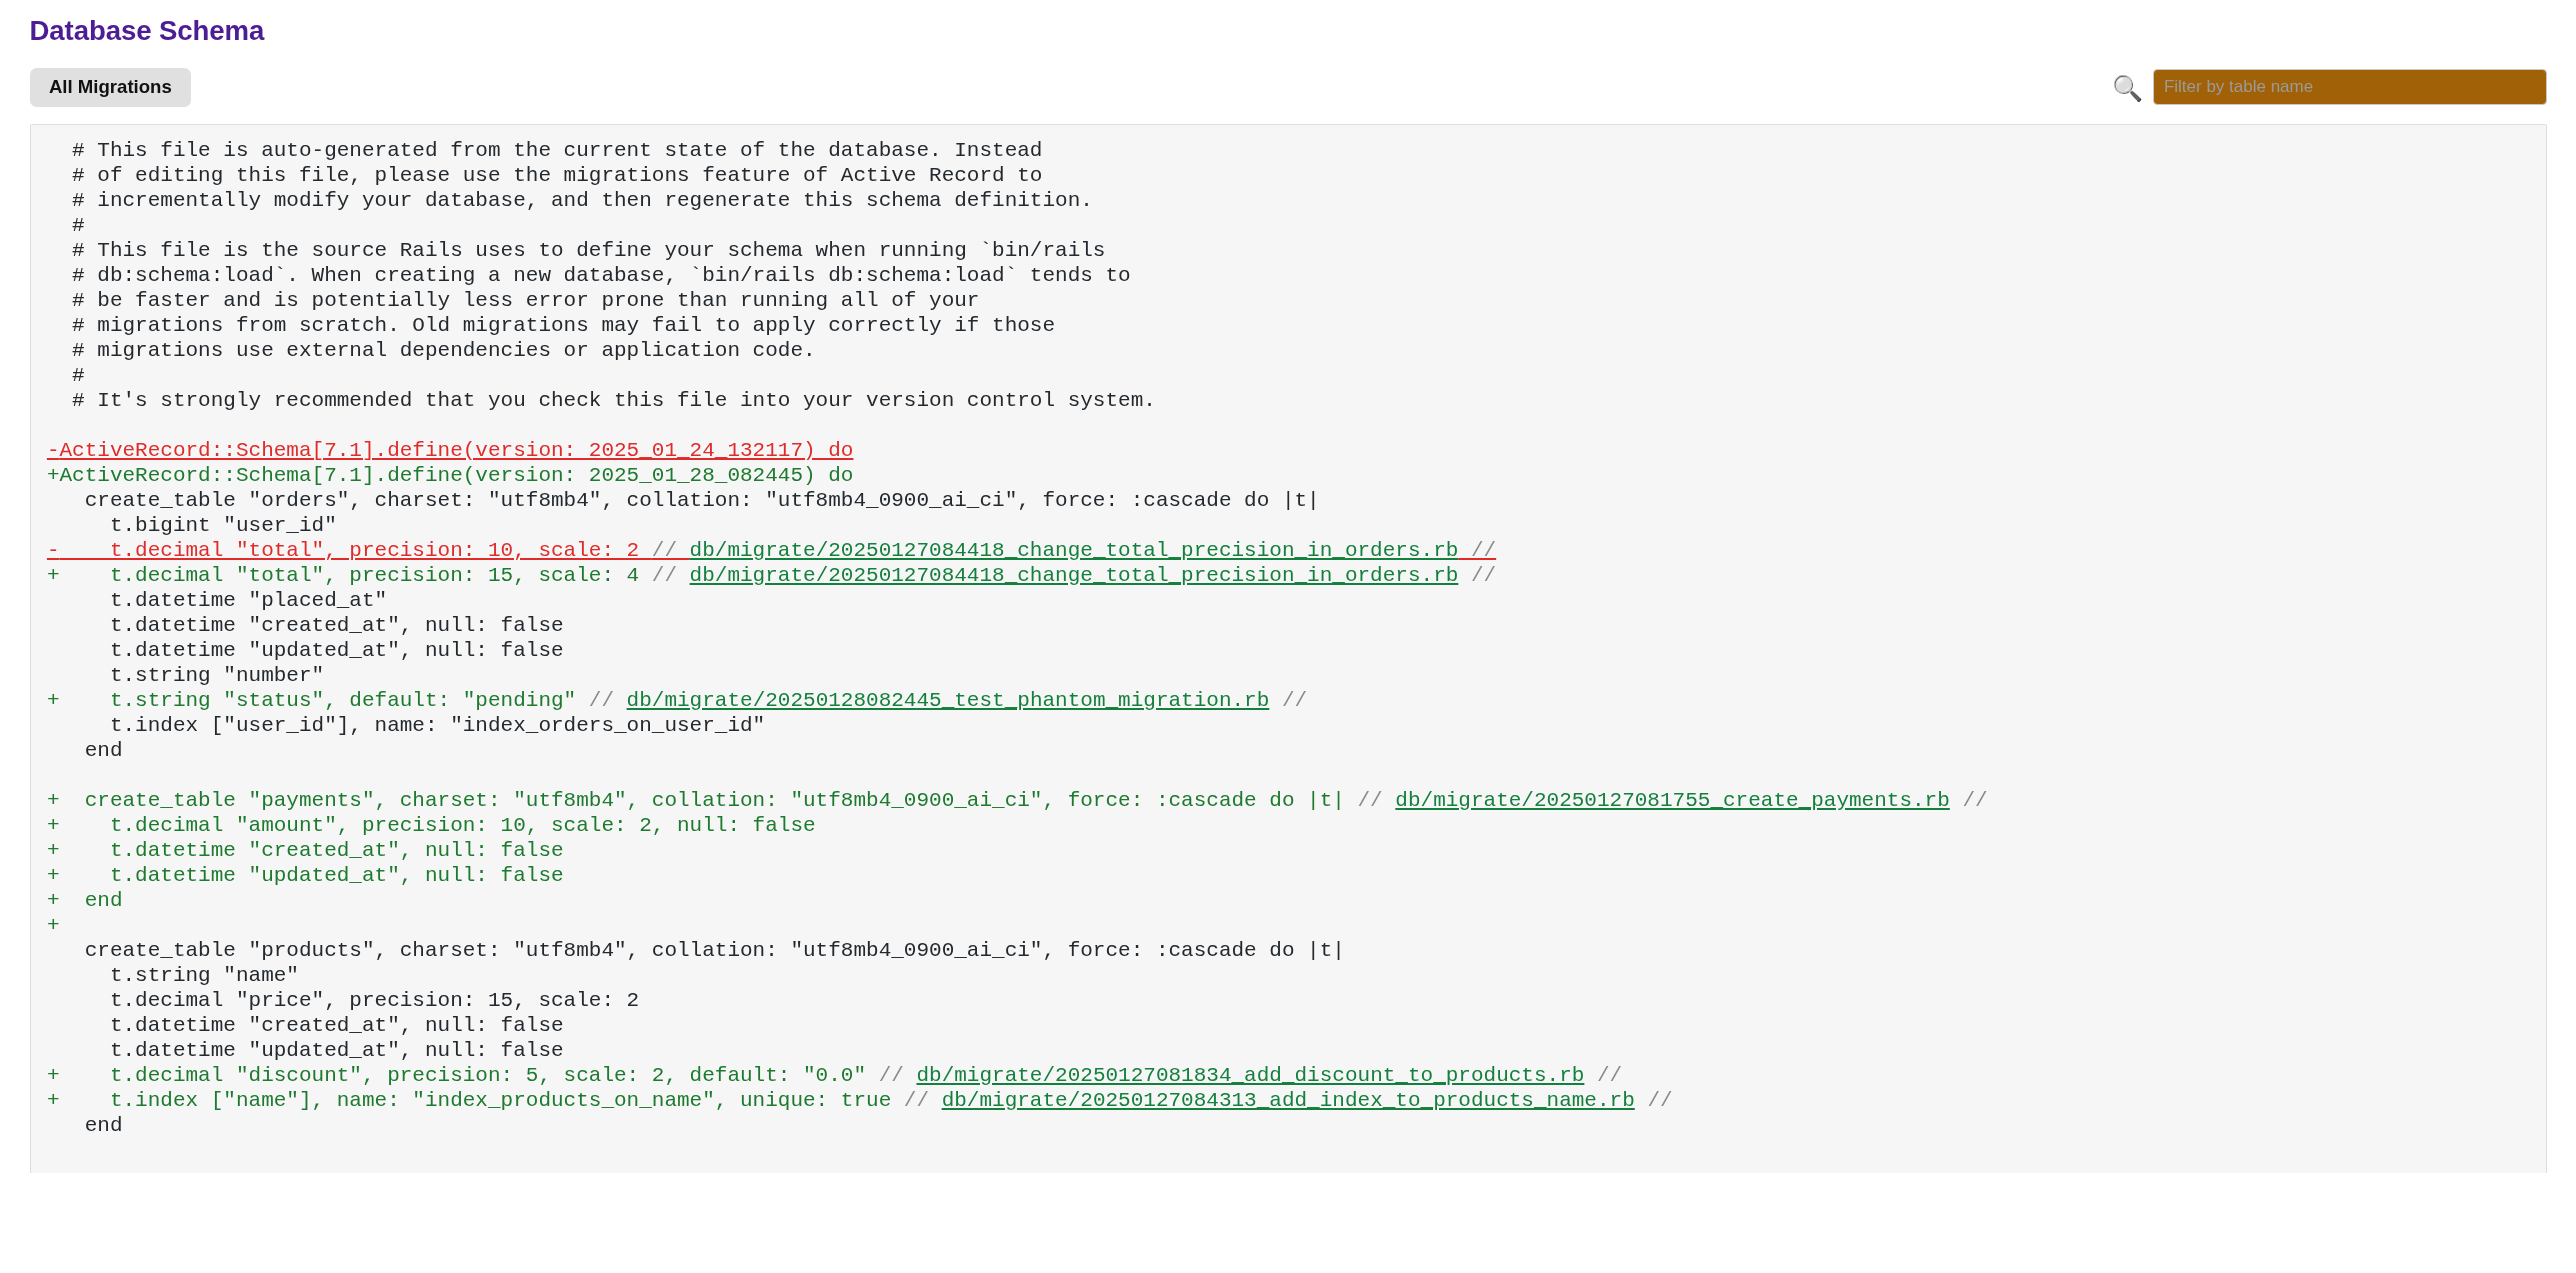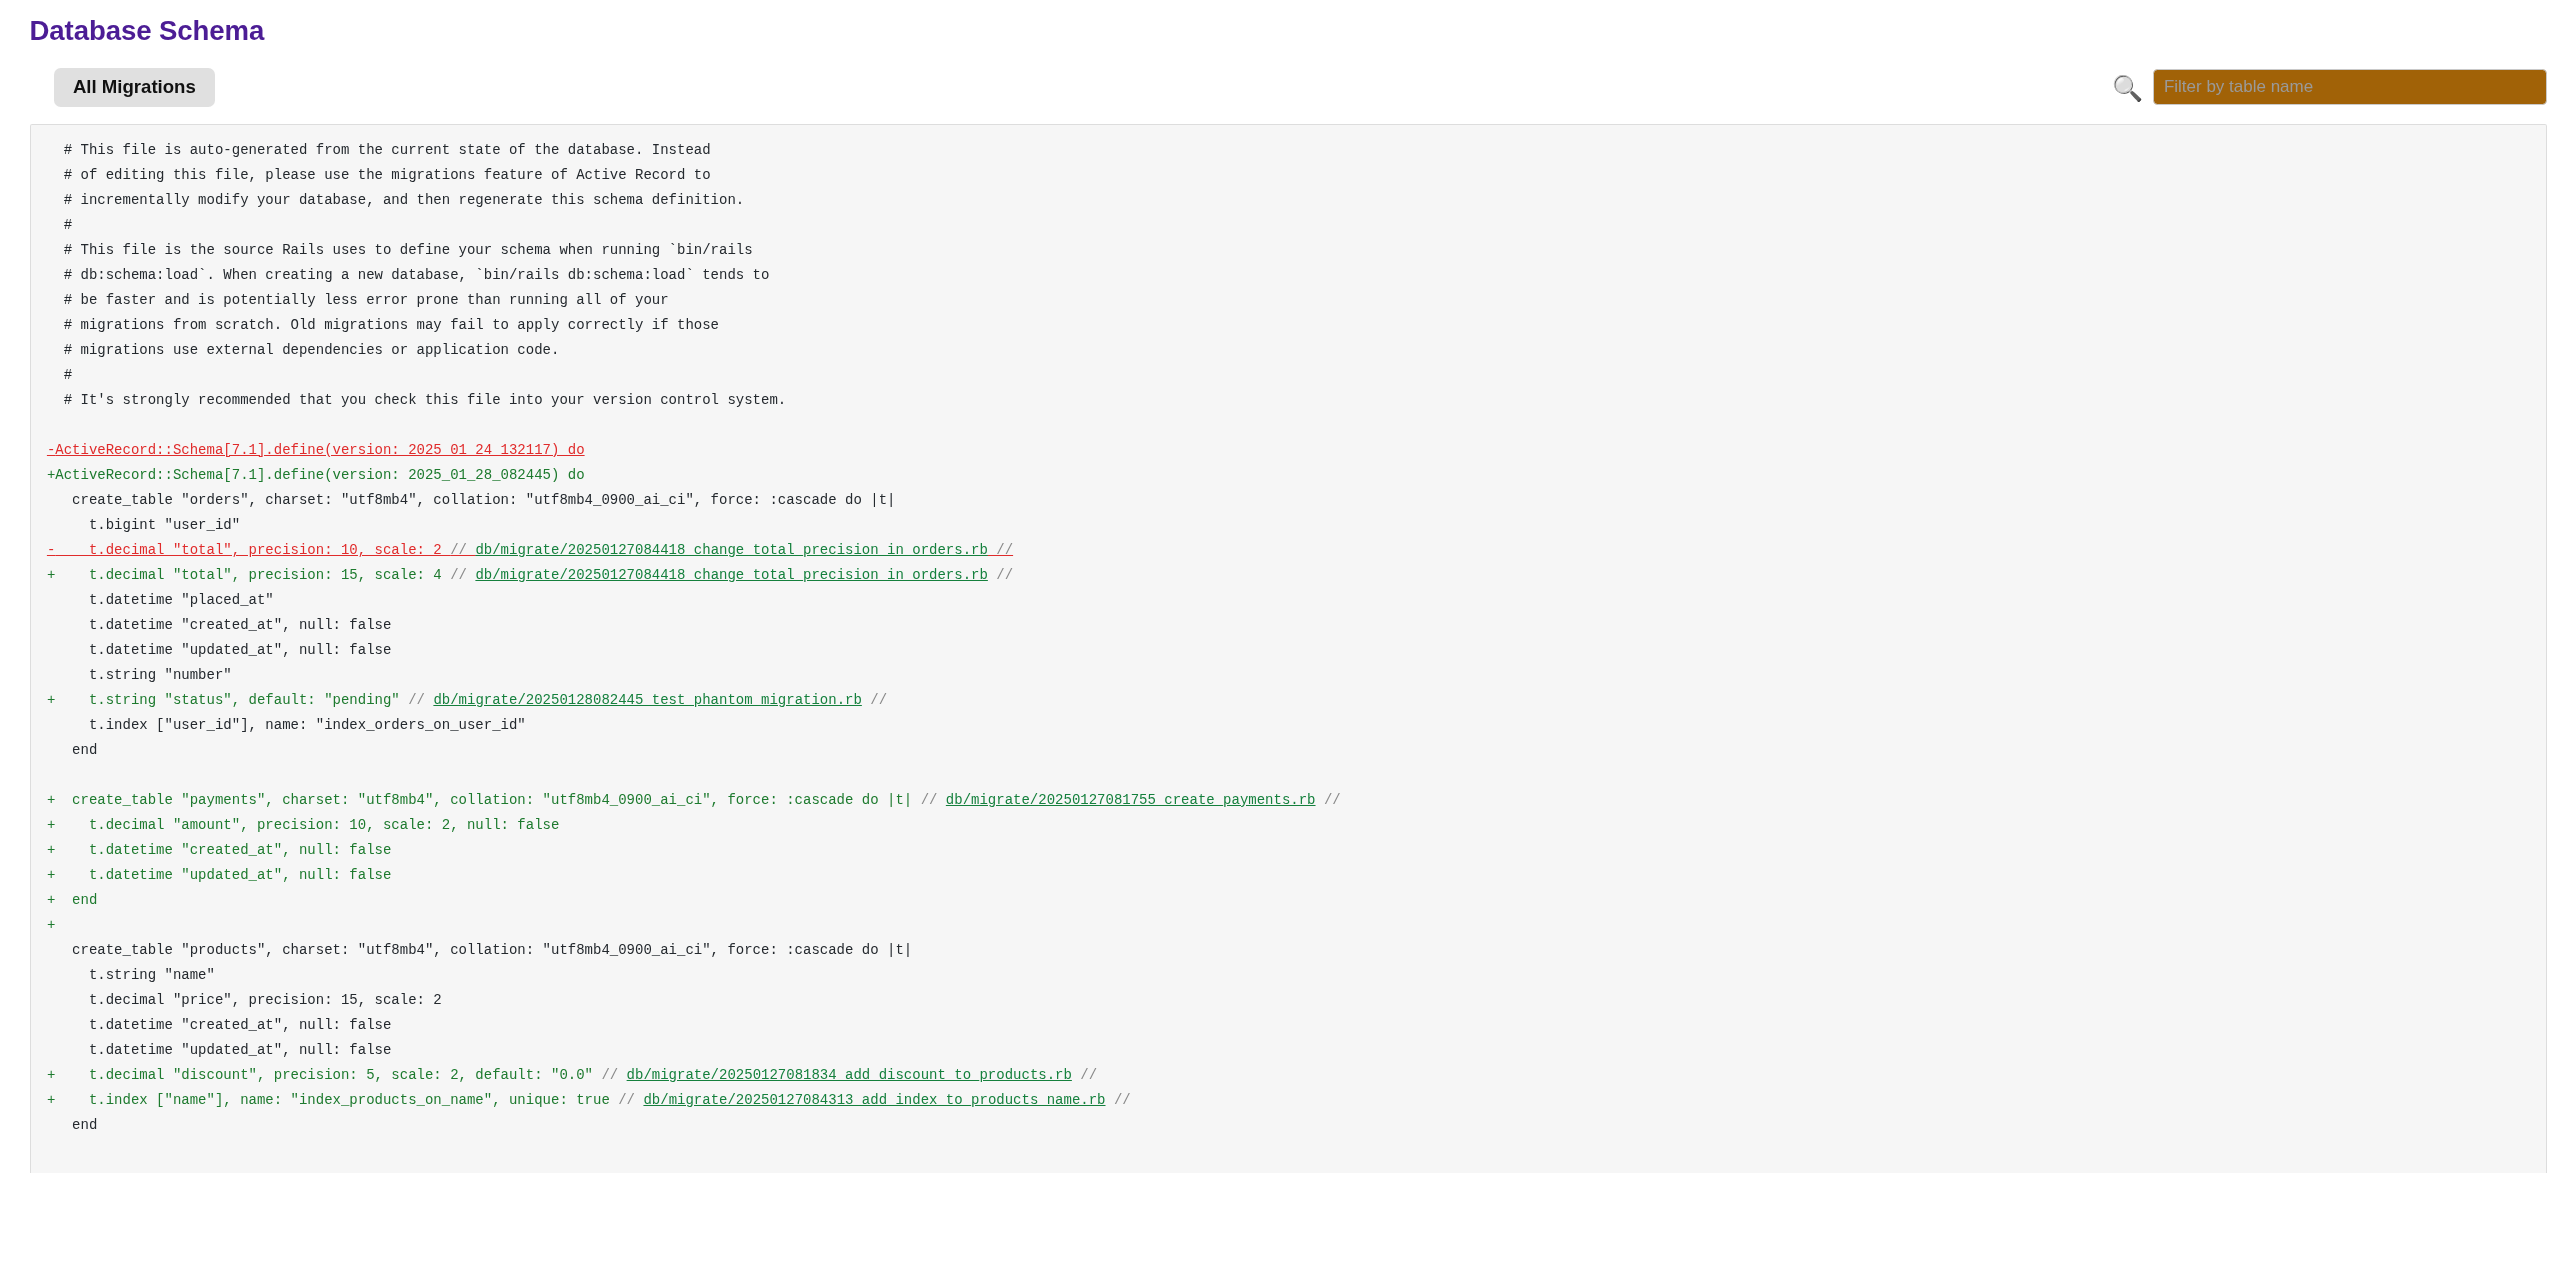--- a/index.html
+++ b/index.html
@@ -32,21 +32,20 @@
     display: flex;
     align-items: center;
     justify-content: space-between;
     margin-top: 21px;
     padding: 0 4.5px;
   }
   .toolbar-left {
     display: flex;
     align-items: center;
     gap: 13.4px;
-    margin-left: 24px;
   }
   .tab-button {
     background: #e0e0e0;
     border: none;
     border-radius: 6.7px;
     padding: 10.4px 19.4px;
     font-family: "Liberation Sans", sans-serif;
     font-size: 18.6px;
     font-weight: bold;
     color: #111111;
@@ -90,21 +89,21 @@
     border: 0.7px solid #dddddd;
     border-bottom: none;
     border-radius: 2.2px 2.2px 0 0;
     padding: 13.4px 0 0 0;
     height: 1049px;
     box-sizing: border-box;
     overflow: hidden;
   }
   .code-lines {
     font-family: "Liberation Mono", "DejaVu Sans Mono", monospace;
-    font-size: 14px;
+    font-size: 21px;
     line-height: 25px;
     white-space: pre;
     color: #24292e;
   }
   .line {
     padding-left: 16.4px;
     height: 25px;
   }
   .ctx     { color: #24292e; }
   .comment { color: #24292e; }

